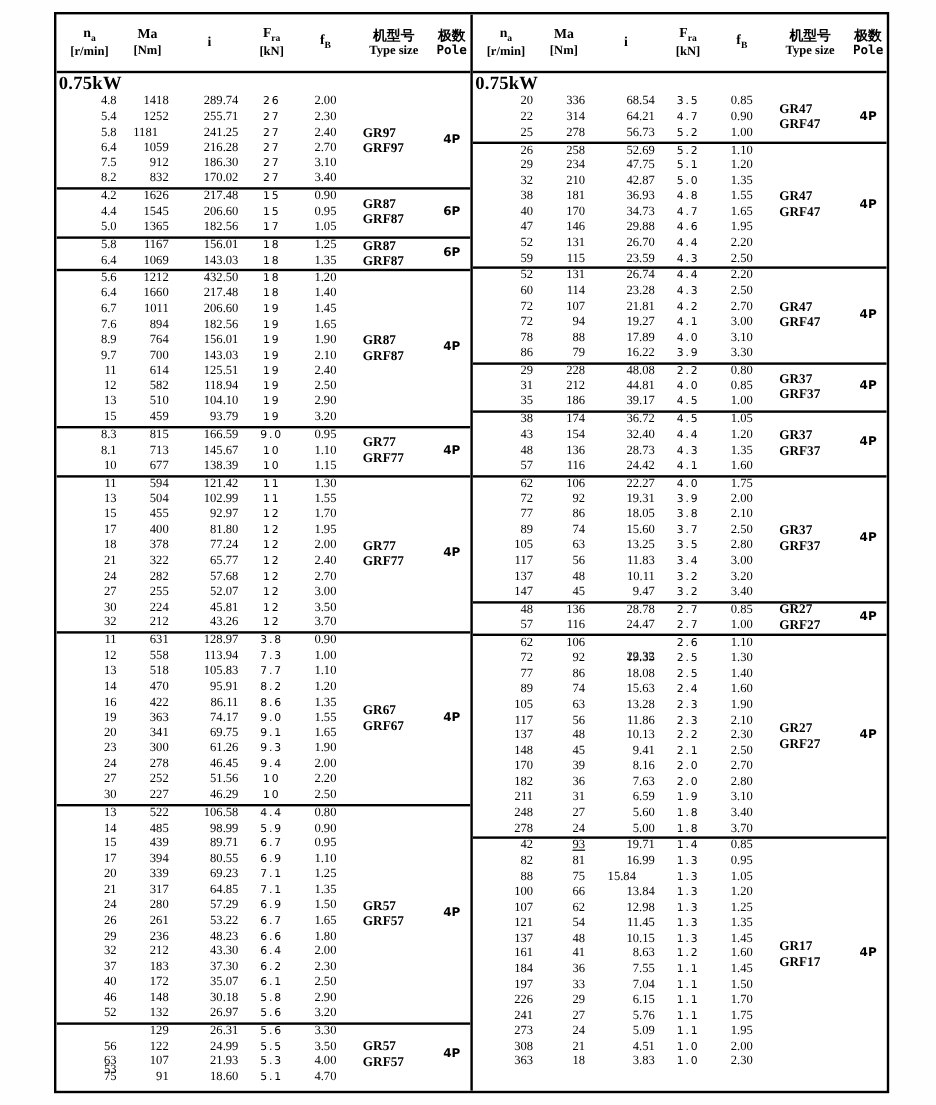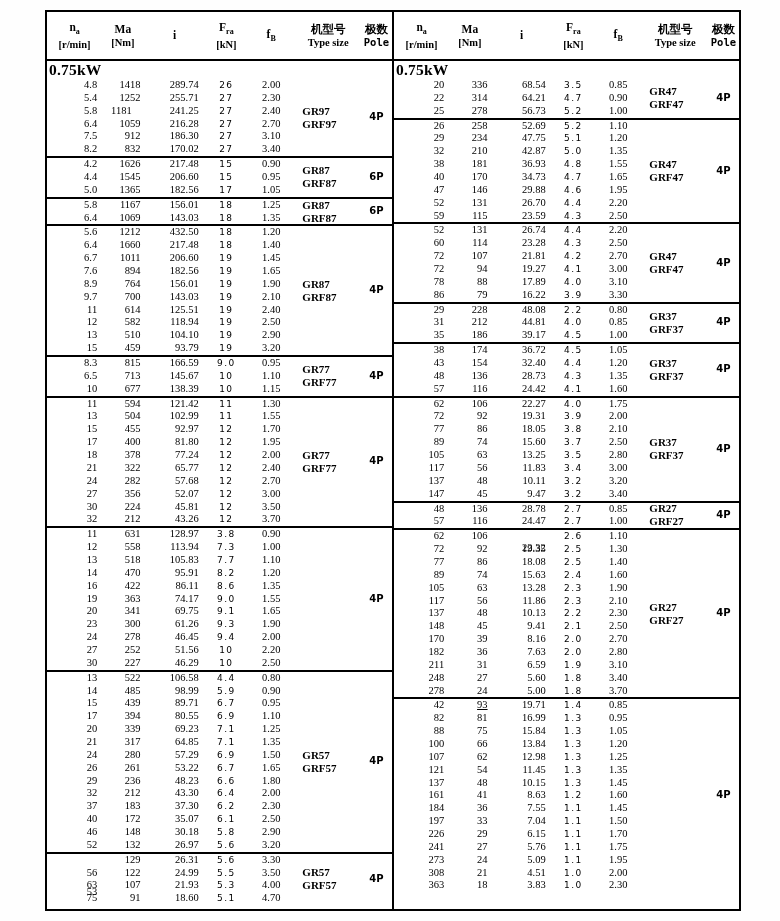--- a/index.html
+++ b/index.html
@@ -224,21 +224,21 @@
               <div>GRF87</div>
             </div>
             <div class="cell c-pole" style="grid-area: 1 / 7 / span 10;">4P</div>
           </div>
           <div class="group">
             <div class="cell c-na" style="grid-area: 1 / 1;">8.3</div>
             <div class="cell c-ma" style="grid-area: 1 / 2;">815</div>
             <div class="cell c-i" style="grid-area: 1 / 3;">166.59</div>
             <div class="cell c-fra" style="grid-area: 1 / 4;">9.0</div>
             <div class="cell c-fb" style="grid-area: 1 / 5;">0.95</div>
-            <div class="cell c-na" style="grid-area: 2 / 1;">6.5</div>
+            <div class="cell c-na" style="grid-area: 2 / 1;">8.1</div>
             <div class="cell c-ma" style="grid-area: 2 / 2;">713</div>
             <div class="cell c-i" style="grid-area: 2 / 3;">145.67</div>
             <div class="cell c-fra" style="grid-area: 2 / 4;">10</div>
             <div class="cell c-fb" style="grid-area: 2 / 5;">1.10</div>
             <div class="cell c-na" style="grid-area: 3 / 1;">10</div>
             <div class="cell c-ma" style="grid-area: 3 / 2;">677</div>
             <div class="cell c-i" style="grid-area: 3 / 3;">138.39</div>
             <div class="cell c-fra" style="grid-area: 3 / 4;">10</div>
             <div class="cell c-fb" style="grid-area: 3 / 5;">1.15</div>
             <div class="cell c-type" style="grid-area: 1 / 6 / span 3;">
@@ -277,21 +277,21 @@
             <div class="cell c-ma" style="grid-area: 6 / 2;">322</div>
             <div class="cell c-i" style="grid-area: 6 / 3;">65.77</div>
             <div class="cell c-fra" style="grid-area: 6 / 4;">12</div>
             <div class="cell c-fb" style="grid-area: 6 / 5;">2.40</div>
             <div class="cell c-na" style="grid-area: 7 / 1;">24</div>
             <div class="cell c-ma" style="grid-area: 7 / 2;">282</div>
             <div class="cell c-i" style="grid-area: 7 / 3;">57.68</div>
             <div class="cell c-fra" style="grid-area: 7 / 4;">12</div>
             <div class="cell c-fb" style="grid-area: 7 / 5;">2.70</div>
             <div class="cell c-na" style="grid-area: 8 / 1;">27</div>
-            <div class="cell c-ma" style="grid-area: 8 / 2;">356</div>
+            <div class="cell c-ma" style="grid-area: 8 / 2;">255</div>
             <div class="cell c-i" style="grid-area: 8 / 3;">52.07</div>
             <div class="cell c-fra" style="grid-area: 8 / 4;">12</div>
             <div class="cell c-fb" style="grid-area: 8 / 5;">3.00</div>
             <div class="cell c-na" style="grid-area: 9 / 1;">30</div>
             <div class="cell c-ma" style="grid-area: 9 / 2;">224</div>
             <div class="cell c-i" style="grid-area: 9 / 3;">45.81</div>
             <div class="cell c-fra" style="grid-area: 9 / 4;">12</div>
             <div class="cell c-fb" style="grid-area: 9 / 5;">3.50</div>
             <div class="cell c-na" style="grid-area: 10 / 1;">32</div>
             <div class="cell c-ma" style="grid-area: 10 / 2;">212</div>
@@ -353,20 +353,24 @@
             <div class="cell c-na" style="grid-area: 10 / 1;">27</div>
             <div class="cell c-ma" style="grid-area: 10 / 2;">252</div>
             <div class="cell c-i" style="grid-area: 10 / 3;">51.56</div>
             <div class="cell c-fra" style="grid-area: 10 / 4;">10</div>
             <div class="cell c-fb" style="grid-area: 10 / 5;">2.20</div>
             <div class="cell c-na" style="grid-area: 11 / 1;">30</div>
             <div class="cell c-ma" style="grid-area: 11 / 2;">227</div>
             <div class="cell c-i" style="grid-area: 11 / 3;">46.29</div>
             <div class="cell c-fra" style="grid-area: 11 / 4;">10</div>
             <div class="cell c-fb" style="grid-area: 11 / 5;">2.50</div>
+            <div class="cell c-type" style="grid-area: 1 / 6 / span 11;">
+              <div>GR67</div>
+              <div>GRF67</div>
+            </div>
             <div class="cell c-pole" style="grid-area: 1 / 7 / span 11;">4P</div>
           </div>
           <div class="group">
             <div class="cell c-na" style="grid-area: 1 / 1;">13</div>
             <div class="cell c-ma" style="grid-area: 1 / 2;">522</div>
             <div class="cell c-i" style="grid-area: 1 / 3;">106.58</div>
             <div class="cell c-fra" style="grid-area: 1 / 4;">4.4</div>
             <div class="cell c-fb" style="grid-area: 1 / 5;">0.80</div>
             <div class="cell c-na" style="grid-area: 2 / 1;">14</div>
             <div class="cell c-ma" style="grid-area: 2 / 2;">485</div>
@@ -797,21 +801,21 @@
             <div class="cell c-i" style="grid-area: 1 / 3;">19.71</div>
             <div class="cell c-fra" style="grid-area: 1 / 4;">1.4</div>
             <div class="cell c-fb" style="grid-area: 1 / 5;">0.85</div>
             <div class="cell c-na" style="grid-area: 2 / 1;">82</div>
             <div class="cell c-ma" style="grid-area: 2 / 2;">81</div>
             <div class="cell c-i" style="grid-area: 2 / 3;">16.99</div>
             <div class="cell c-fra" style="grid-area: 2 / 4;">1.3</div>
             <div class="cell c-fb" style="grid-area: 2 / 5;">0.95</div>
             <div class="cell c-na" style="grid-area: 3 / 1;">88</div>
             <div class="cell c-ma" style="grid-area: 3 / 2;">75</div>
-            <div class="cell c-i" style="grid-area: 3 / 3;">15.84</div>
+            <div class="cell c-i" style="grid-area: 3 / 3; text-align: center;">15.84</div>
             <div class="cell c-fra" style="grid-area: 3 / 4;">1.3</div>
             <div class="cell c-fb" style="grid-area: 3 / 5;">1.05</div>
             <div class="cell c-na" style="grid-area: 4 / 1;">100</div>
             <div class="cell c-ma" style="grid-area: 4 / 2;">66</div>
             <div class="cell c-i" style="grid-area: 4 / 3;">13.84</div>
             <div class="cell c-fra" style="grid-area: 4 / 4;">1.3</div>
             <div class="cell c-fb" style="grid-area: 4 / 5;">1.20</div>
             <div class="cell c-na" style="grid-area: 5 / 1;">107</div>
             <div class="cell c-ma" style="grid-area: 5 / 2;">62</div>
             <div class="cell c-i" style="grid-area: 5 / 3;">12.98</div>
@@ -860,19 +864,23 @@
             <div class="cell c-na" style="grid-area: 14 / 1;">308</div>
             <div class="cell c-ma" style="grid-area: 14 / 2;">21</div>
             <div class="cell c-i" style="grid-area: 14 / 3;">4.51</div>
             <div class="cell c-fra" style="grid-area: 14 / 4;">1.0</div>
             <div class="cell c-fb" style="grid-area: 14 / 5;">2.00</div>
             <div class="cell c-na" style="grid-area: 15 / 1;">363</div>
             <div class="cell c-ma" style="grid-area: 15 / 2;">18</div>
             <div class="cell c-i" style="grid-area: 15 / 3;">3.83</div>
             <div class="cell c-fra" style="grid-area: 15 / 4;">1.0</div>
             <div class="cell c-fb" style="grid-area: 15 / 5;">2.30</div>
+            <div class="cell c-type" style="grid-area: 1 / 6 / span 15;">
+              <div>GR17</div>
+              <div>GRF17</div>
+            </div>
             <div class="cell c-pole" style="grid-area: 1 / 7 / span 15;">4P</div>
           </div>
         </div>
     </div>
 
   </div>
 </div>
 
 </body></html>

